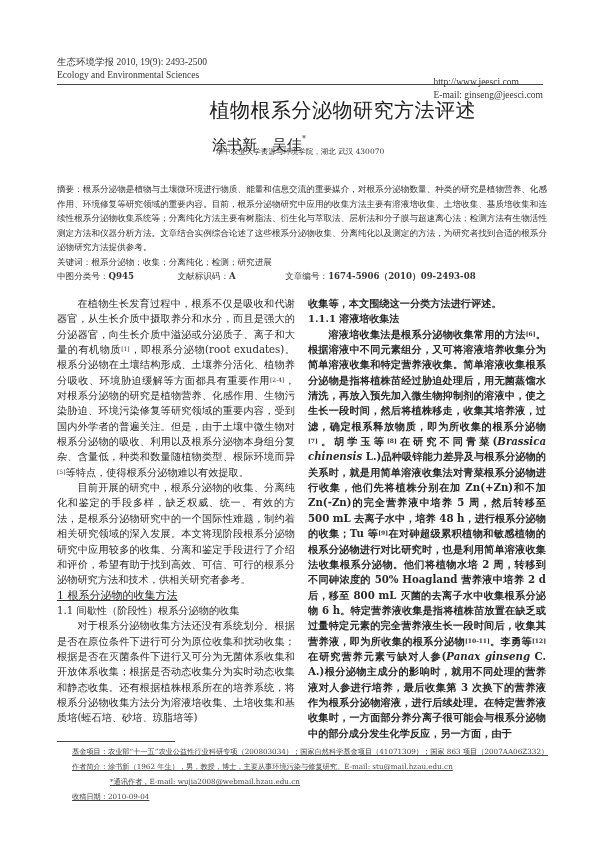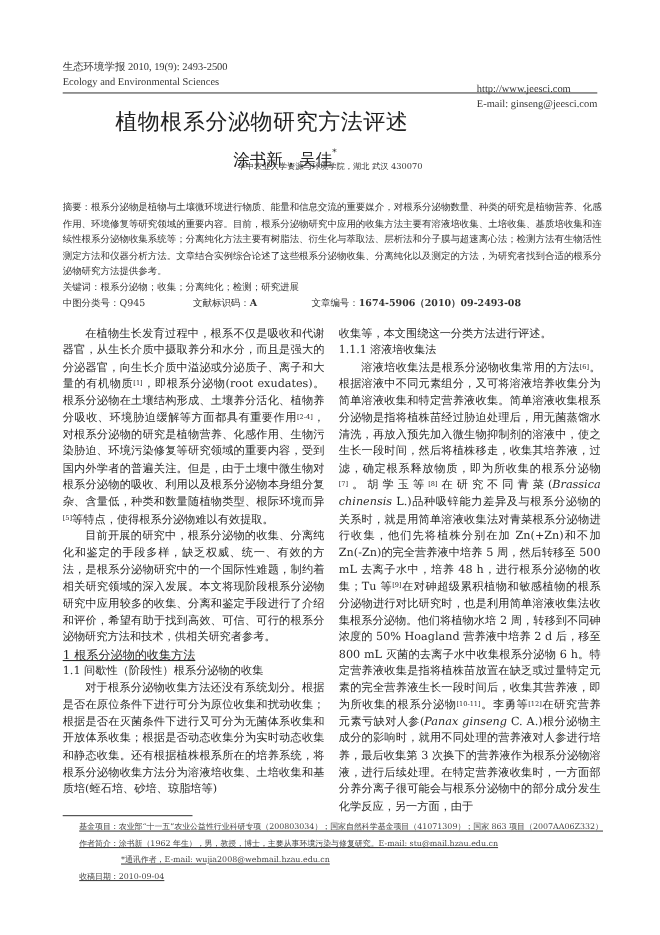--- a/index.html
+++ b/index.html
@@ -3,29 +3,29 @@
 <meta charset="utf-8">
 <style>
   html, body { margin: 0; padding: 0; background: #ffffff; }
   body { width: 600px; height: 850px; position: relative; overflow: hidden;
          font-family: "DejaVu Serif", "Liberation Serif", serif; color: #2a2a2a; }
   .hdr { position: absolute; font-family: "Liberation Serif", "DejaVu Serif", serif; font-size: 9.5px; color: #333; line-height: 13px; }
   #hdr-left { left: 57px; top: 56px; }
   #hdr-right { right: 57px; top: 56px; text-align: left; margin-top: 20px; }
   #hdr-rule { position: absolute; left: 57px; right: 57px; top: 85px; height: 0; border-top: 1px solid #444; }
   #hdr-rule { top: 84px; }
-  .title { position: absolute; left: 0; width: 476px; top: 97px; text-align: center; font-size: 20px; letter-spacing: 0.5px; color: #222; }
+  .title { position: absolute; left: 0; width: 476px; top: 97px; text-align: right; font-size: 20px; letter-spacing: 0.5px; color: #222; }
   .authors { position: absolute; left: 0; width: 518px; top: 136px; text-align: center; font-size: 15px; color: #222; }
   .authors sup { font-size: 8px; vertical-align: top; position: relative; top: -2px; }
   .affil { position: absolute; left: 0; width: 600px; top: 147px; text-align: center; font-size: 7.5px; color: #333; }
   .abstract { position: absolute; left: 57px; width: 490px; top: 182px; font-size: 8.6px; line-height: 14.6px; color: #333; text-align: justify; }
   .meta-row { position: absolute; left: 57px; font-size: 8.6px; color: #333; line-height: 13px; }
   .col { position: absolute; top: 296px; width: 238px; font-size: 10.2px; line-height: 15.35px; color: #2a2a2a; text-align: justify; }
   #col-left { left: 57px; }
-  #col-right { left: 308px; }
+  #col-right { left: 308px; font-weight: bold; }
   .col p { margin: 0; text-indent: 2em; }
   .col p.noindent { text-indent: 0; }
   .col sup { font-size: 6px; vertical-align: top; position: relative; top: -1px; }
   .col .h1 { margin: 0; font-size: 11px; line-height: 15.35px; text-decoration: underline; }
   .col .h2 { margin: 0; font-size: 10.2px; line-height: 15.35px; }
   .col .h3 { margin: 0; font-size: 10px; line-height: 15.35px; }
   .col i { font-style: italic; }
   #fn-rule { position: absolute; left: 57px; top: 741px; width: 118px; border-top: 1px solid #444; }
   .fn { position: absolute; left: 72px; font-size: 7.2px; color: #444; line-height: 12px; white-space: nowrap; text-decoration: underline; }
 </style>
@@ -44,21 +44,21 @@
 
 <div class="title">植物根系分泌物研究方法评述</div>
 <div class="authors"><span>涂书新，吴佳</span><sup>*</sup></div>
 <div class="affil">华中农业大学资源与环境学院，湖北 武汉 430070</div>
 
 <div class="abstract"><span>摘要：</span><span>根系分泌物是植物与土壤微环境进行物质、能量和信息交流的重要媒介，对根系分泌物数量、种类的研究是植物营养、化感作用、环境修复等研究领域的重要内容。目前，根系分泌物研究中应用的收集方法主要有溶液培收集、土培收集、基质培收集和连续性根系分泌物收集系统等；分离纯化方法主要有树脂法、衍生化与萃取法、层析法和分子膜与超速离心法；检测方法有生物活性测定方法和仪器分析方法。文章结合实例综合论述了这些根系分泌物收集、分离纯化以及测定的方法，为研究者找到合适的根系分泌物研究方法提供参考。</span></div>
 
 <div class="meta-row" style="top:256px;"><span>关键词：</span><span>根系分泌物；收集；分离纯化；检测；研究进展</span></div>
 
 <div class="meta-row" style="top:270px;">
-  <span>中图分类号：</span><span style="font-weight:normal;">Q945</span>
+  <span>中图分类号：</span><span style="font-weight:bold;">Q945</span>
   <span style="display:inline-block;width:38px;"></span>
   <span>文献标识码：</span><span style="font-weight:bold;">A</span>
   <span style="display:inline-block;width:44px;"></span>
   <span>文章编号：</span><span style="font-weight:bold;">1674-5906（2010）09-2493-08</span>
 </div>
 
 <div id="col-left" class="col">
   <p><span>在植物生长发育过程中，根系不仅是吸收和代谢器官，从生长介质中摄取养分和水分，而且是强大的分泌器官，向生长介质中溢泌或分泌质子、离子和大量的有机物质</span><sup>[1]</sup><span>，即根系分泌物(root exudates)。根系分泌物在土壤结构形成、土壤养分活化、植物养分吸收、环境胁迫缓解等方面都具有重要作用</span><sup>[2-4]</sup><span>，对根系分泌物的研究是植物营养、化感作用、生物污染胁迫、环境污染修复等研究领域的重要内容，受到国内外学者的普遍关注。但是，由于土壤中微生物对根系分泌物的吸收、利用以及根系分泌物本身组分复杂、含量低，种类和数量随植物类型、根际环境而异</span><sup>[5]</sup><span>等特点，使得根系分泌物难以有效提取。</span></p>
   <p>目前开展的研究中，根系分泌物的收集、分离纯化和鉴定的手段多样，缺乏权威、统一、有效的方法，是根系分泌物研究中的一个国际性难题，制约着相关研究领域的深入发展。本文将现阶段根系分泌物研究中应用较多的收集、分离和鉴定手段进行了介绍和评价，希望有助于找到高效、可信、可行的根系分泌物研究方法和技术，供相关研究者参考。</p>
   <div class="h1">1 根系分泌物的收集方法</div>

